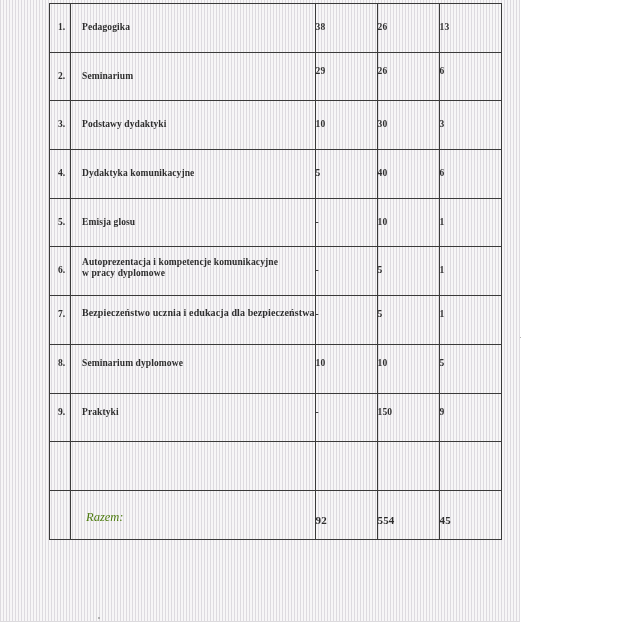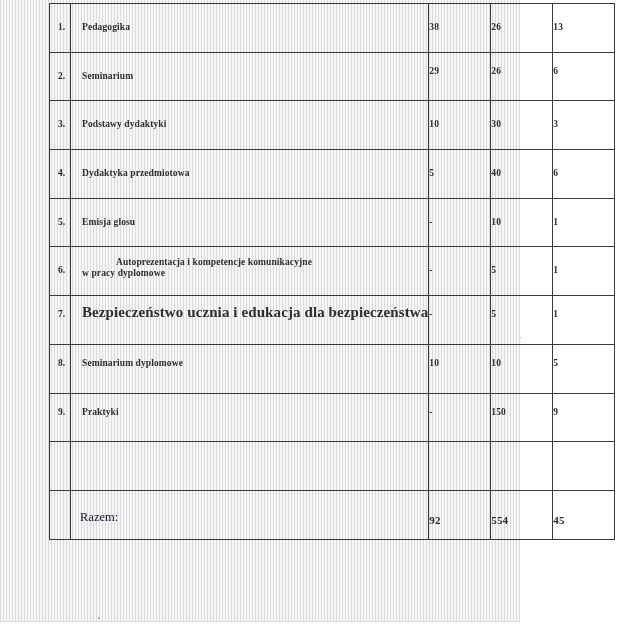--- a/index.html
+++ b/index.html
@@ -48,30 +48,31 @@
     .c-name { width: 204px; }
     .c-num { width: 62px; }
     .lp, .name, .num {
       font-size: 9.5px;
       font-weight: bold;
       display: block;
       letter-spacing: 0.1px;
     }
     .lp { padding: 18px 0 0 8px; }
     .name { padding: 18px 0 0 11px; line-height: 11px; }
-    .name.two { padding-top: 10px; margin-left: 34px; }
+    .name.two { padding-top: 10px; }
     .num { padding-top: 18px; }
     .num.raised { padding-top: 13px; }
     .razem {
       display: block;
       font-family: "Liberation Serif", "DejaVu Serif", serif;
       font-size: 12.5px;
       font-weight: normal;
-      padding: 19px 0 0 9px;
-      color: #0f172a;
+      padding: 19px 0 0 15px;
+      color: #4d7c0f;
+      font-style: italic;
     }
     .num.total {
       padding-top: 23px;
       font-size: 11px;
     }
     .speck {
       position: absolute;
       width: 2px; height: 2px;
       background: #9a9a9a;
       border-radius: 1px;
@@ -143,21 +144,21 @@
         </td>
       <td>
           <span class="num">3</span>
         </td>
     </tr>
     <tr>
       <td>
           <span class="lp">4.</span>
         </td>
       <td>
-          <span class="name">Dydaktyka przedmiotowa</span>
+          <span class="name">Dydaktyka komunikacyjne</span>
         </td>
       <td>
           <span class="num">5</span>
         </td>
       <td>
           <span class="num">40</span>
         </td>
       <td>
           <span class="num">6</span>
         </td>
@@ -195,21 +196,21 @@
         </td>
       <td>
           <span class="num">1</span>
         </td>
     </tr>
     <tr>
       <td>
           <span class="lp" style="padding-top:13px">7.</span>
         </td>
       <td>
-          <span class="name" style="padding-top:11px;padding-left:11px;font-size:15px;white-space:nowrap;">Bezpieczeństwo ucznia i edukacja dla bezpieczeństwa</span>
+          <span class="name" style="padding-top:11px;padding-left:11px;font-size:10px;white-space:nowrap;">Bezpieczeństwo ucznia i edukacja dla bezpieczeństwa</span>
         </td>
       <td>
           <span class="num" style="padding-top:13px">-</span>
         </td>
       <td>
           <span class="num" style="padding-top:13px">5</span>
         </td>
       <td>
           <span class="num" style="padding-top:13px">1</span>
         </td>

